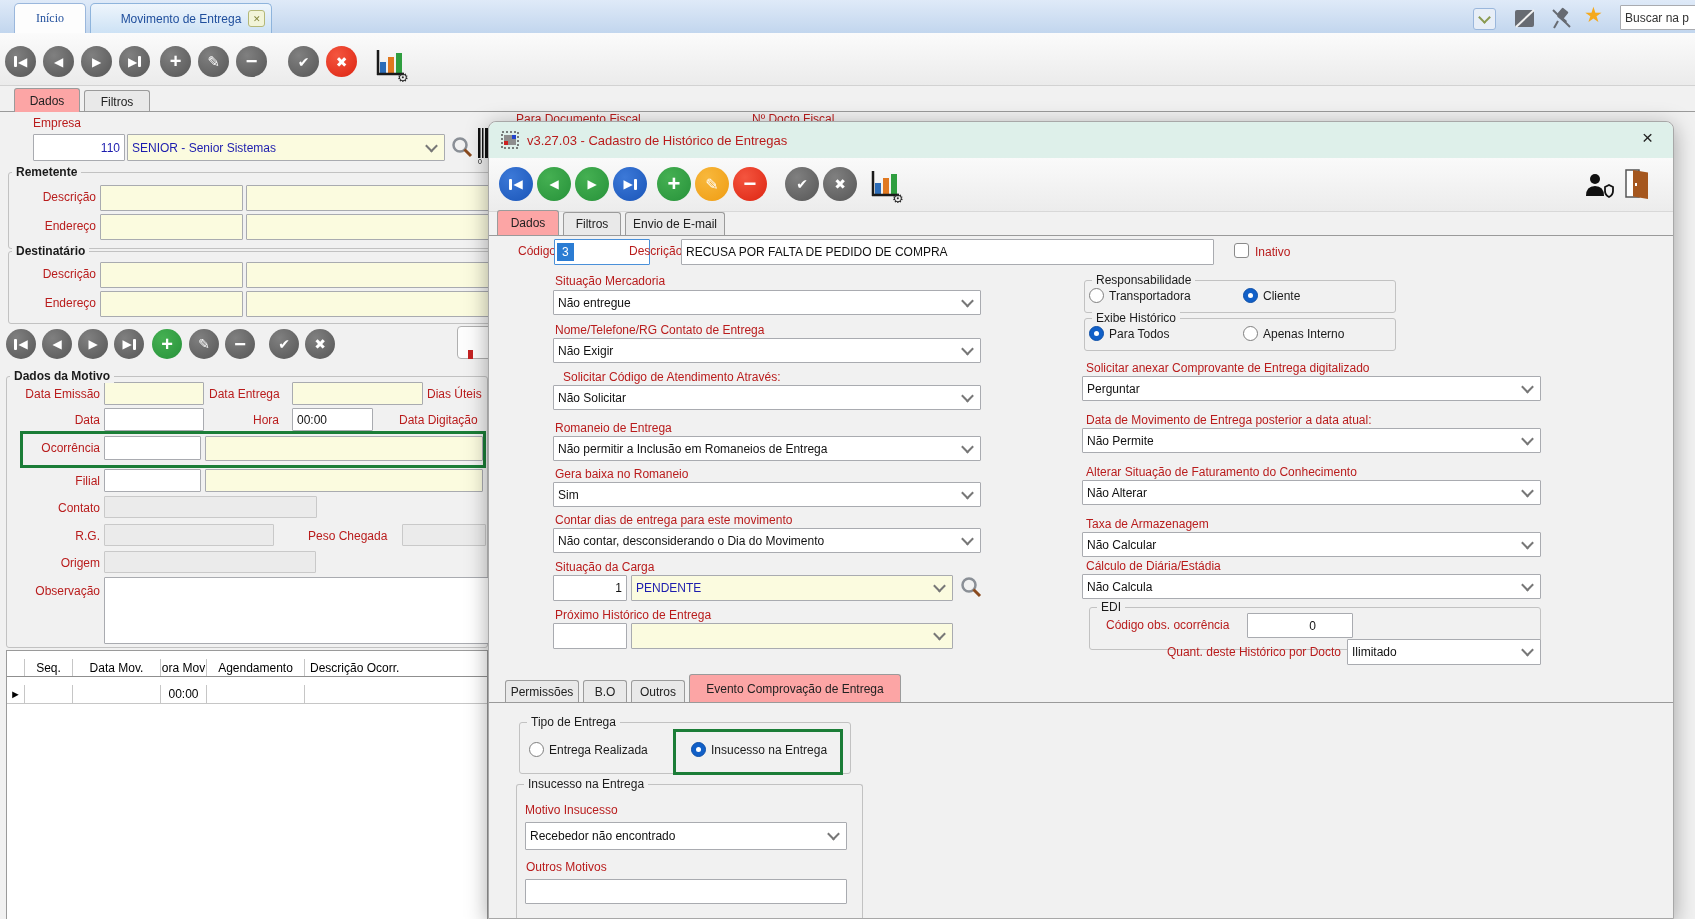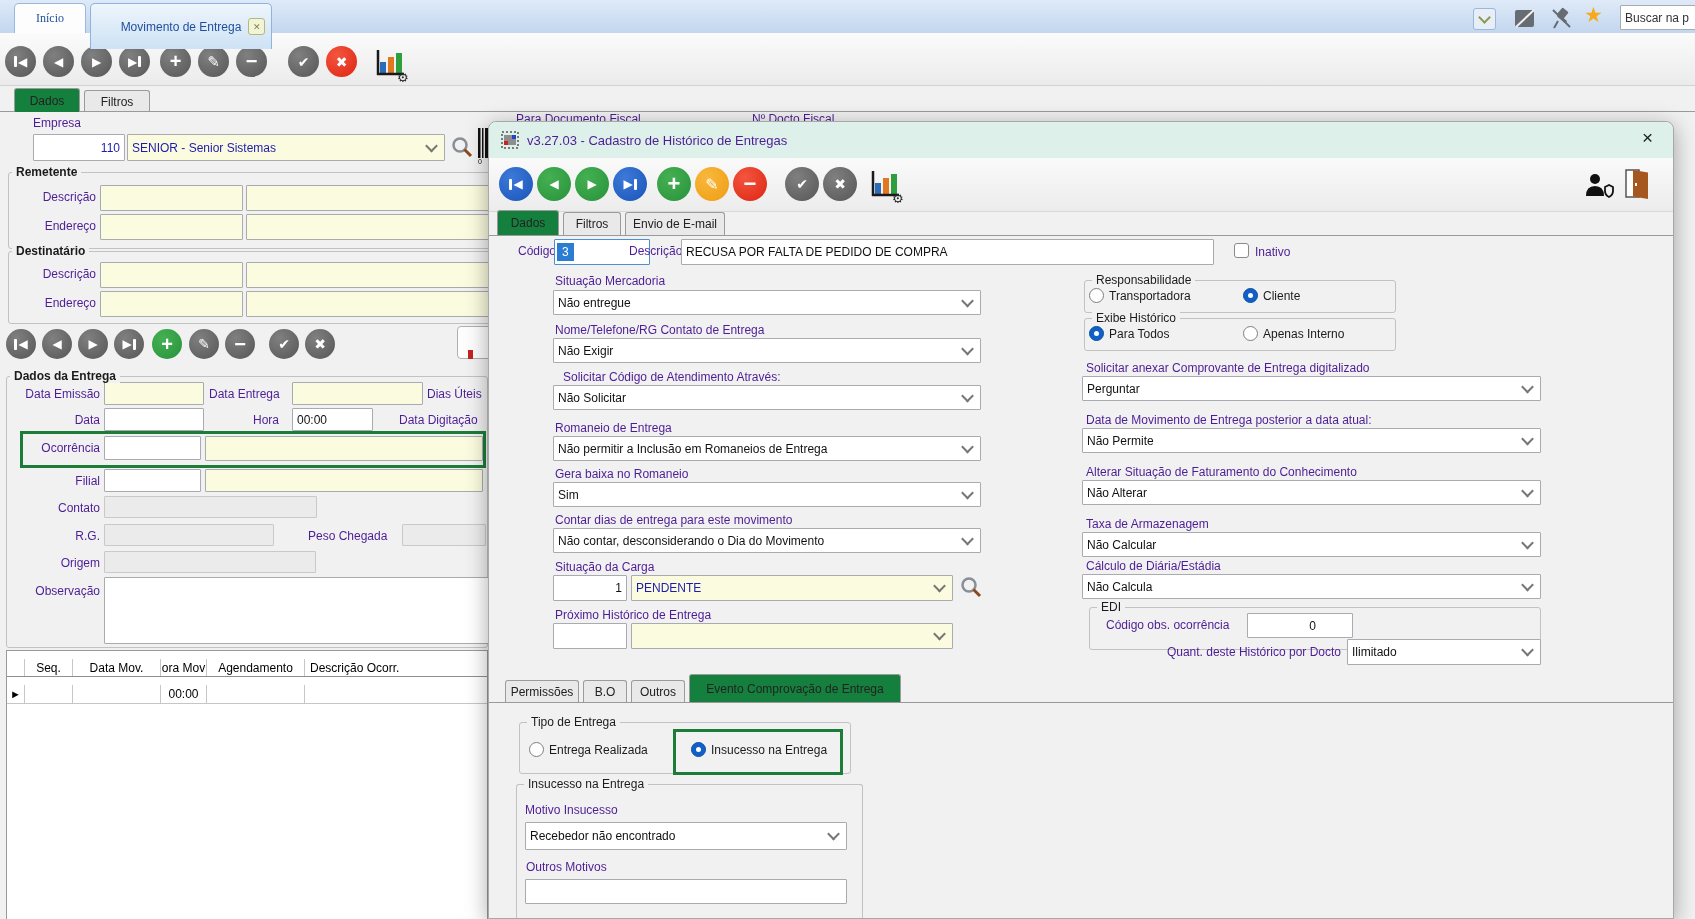--- a/index.html
+++ b/index.html
@@ -1,19 +1,19 @@
 <!DOCTYPE html>
 <html><head>
 <meta charset="utf-8">
 <style>
   html,body{margin:0;padding:0;}
   body{font-family:"Liberation Sans","DejaVu Sans",sans-serif;background:#f0f0f0;}
   #screen{position:relative;width:1695px;height:919px;overflow:hidden;background:#f1f1f1;}
   .abs{position:absolute;}
-  .lbl{position:absolute;font-size:12px;color:#4c1d95;white-space:nowrap;}
+  .lbl{position:absolute;font-size:12px;color:#b91c1c;white-space:nowrap;}
   .lbl.r{text-align:right;}
   .fld{position:absolute;background:#fff;border:1px solid #a9abb0;border-radius:1px;font-size:12px;color:#111;
        padding:0 4px;display:flex;align-items:center;box-sizing:border-box;white-space:nowrap;overflow:hidden;}
   .fld.y{background:#fbfbdf;}
   .fld.dis{background:#ebebeb;border-color:#c9c9c9;}
   .fld.navy{color:#1c1cae;}
   .fld.num{justify-content:flex-end;color:#1c1cae;}
   .chev{position:absolute;right:8px;top:50%;width:7px;height:7px;border-right:2px solid #777;border-bottom:2px solid #777;
         transform:translateY(-72%) rotate(45deg);}
   .group{position:absolute;border:1px solid #c2c2c2;border-radius:3px;box-sizing:border-box;}
@@ -30,42 +30,42 @@
   .cbtn .tri{font-size:12px;line-height:1;}
   .radio{position:absolute;width:15px;height:15px;border-radius:50%;background:#fff;border:1px solid #7f7f7f;box-sizing:border-box;}
   .radio.sel{background:#1160c8;border-color:#0d4fa8;}
   .radio.sel::after{content:"";position:absolute;left:4px;top:4px;width:5px;height:5px;border-radius:50%;background:#fff;}
   .rlabel{position:absolute;font-size:12px;color:#1b1b1b;white-space:nowrap;}
   .checkbox{position:absolute;width:15px;height:15px;background:#fff;border:1px solid #8a8a8a;border-radius:3px;box-sizing:border-box;}
   .toptab{position:absolute;font-size:12px;color:#1f4e9c;display:flex;align-items:center;justify-content:center;
           border-radius:5px 5px 0 0;box-sizing:border-box;gap:7px;}
   .ctab{position:absolute;font-size:12px;color:#222;display:flex;align-items:center;justify-content:center;box-sizing:border-box;
         border:1px solid #9b9b9b;border-bottom:none;border-radius:3px 3px 0 0;background:#e9e9e9;}
-  .ctab.active{background:#15803d;z-index:3;}
+  .ctab.active{background:#fca5a5;z-index:3;}
   .hline{position:absolute;height:1px;background:#9a9a9a;}
   .green-hl{position:absolute;border:3px solid #1b7d37;box-sizing:border-box;z-index:4;pointer-events:none;}
   #dialog{position:absolute;left:488px;top:121px;width:1186px;height:798px;background:#f1f1f1;
           border:1px solid #a8a8a8;border-radius:8px 8px 0 0;box-shadow:0 5px 22px rgba(0,0,0,.35);z-index:10;box-sizing:border-box;overflow:hidden;}
   #dlg-titlebar{position:absolute;left:0;top:0;right:0;height:36px;background:#def0ea;border-radius:7px 7px 0 0;}
   #dlg-toolbar{position:absolute;left:0;top:36px;right:0;height:53px;background:linear-gradient(#fafafa,#ececec);border-bottom:1px solid #d8d8d8;}
   .mini-icon{position:absolute;}
   .cell{box-sizing:border-box;border-right:1px solid #c6c6c6;font-size:12px;display:flex;align-items:center;justify-content:center;overflow:hidden;white-space:nowrap;margin-top:8px;}
 </style>
 </head>
 <body>
 
 <div id="screen">
 
   <div class="abs" style="left:0;top:0;width:1695px;height:33px;background:linear-gradient(#dfeaf8,#c2d6ee);border-bottom:1px solid #aac3e0;"></div>
 
   <div class="toptab" style="left:14px;top:3px;width:72px;height:30px;background:#fdfdfd;border:1px solid #9ab7dc;border-bottom:none;z-index:2;font-family:Liberation Serif, serif;">
     <span>Início</span>
   </div>
 
-  <div class="toptab" style="left:90px;top:3px;width:182px;height:46px;background:linear-gradient(#eef5fc,#cde2f5);border:1px solid #8eb4dc;border-bottom:none;z-index:2;padding-left:24px;">
+  <div class="toptab" style="left:90px;top:3px;width:182px;height:30px;background:linear-gradient(#eef5fc,#cde2f5);border:1px solid #8eb4dc;border-bottom:none;z-index:2;padding-left:24px;">
     <span>Movimento de Entrega</span>
     <span style="width:15px;height:15px;background:#f2f4d8;border:1px solid #b4b878;border-radius:3px;color:#82853c;font-size:9px;display:flex;align-items:center;justify-content:center;">✕</span>
   </div>
 
   <div class="abs" style="left:1473px;top:8px;width:21px;height:20px;background:#e7eef7;border:1px solid #9ab7dc;border-radius:3px;display:flex;align-items:center;justify-content:center;">
     <span style="width:7px;height:7px;border-right:2px solid #8a9a50;border-bottom:2px solid #8a9a50;transform:rotate(45deg);margin-top:-3px;"></span>
   </div>
   <svg class="abs" style="left:1513px;top:7px;" width="24" height="24" viewBox="0 0 24 24">
     <rect x="2" y="3" width="19" height="17" rx="2" fill="#676b72"></rect>
     <line x1="3" y1="20" x2="21" y2="3" stroke="#f1f1f1" stroke-width="2"></line>
@@ -177,21 +177,21 @@
     </div>
   <div class="cbtn green" style="left:152px;top:329px;width:30px;height:30px;font-size:20px;">+</div>
   <div class="cbtn gray" style="left:189px;top:329px;width:30px;height:30px;font-size:14px;">✎</div>
   <div class="cbtn gray" style="left:225px;top:329px;width:30px;height:30px;font-size:20px;">−</div>
   <div class="cbtn gray" style="left:269px;top:329px;width:30px;height:30px;">✔</div>
   <div class="cbtn gray" style="left:305px;top:329px;width:30px;height:30px;">✖</div>
   <div class="abs" style="left:457px;top:326px;width:60px;height:31px;background:#fdfdfd;border:1px solid #b0b0b0;border-radius:4px;"></div>
   <div class="abs" style="left:468px;top:350px;width:5px;height:9px;background:#c42222;"></div>
 
   <div class="group" style="left:6px;top:376px;width:482px;height:272px;"></div>
-  <div class="gtitle b" style="left:10px;top:369px;">Dados da Entrega</div>
+  <div class="gtitle b" style="left:10px;top:369px;">Dados da Motivo</div>
 
   <div class="lbl r" style="left:6px;top:387px;width:94px;">Data Emissão</div>
   <div class="fld y" style="left:104px;top:382px;width:100px;height:23px;"></div>
   <div class="lbl" style="left:209px;top:387px;">Data Entrega</div>
   <div class="fld y" style="left:292px;top:382px;width:131px;height:23px;"></div>
   <div class="lbl" style="left:427px;top:387px;">Dias Úteis</div>
 
   <div class="lbl r" style="left:6px;top:413px;width:94px;">Data</div>
   <div class="fld" style="left:104px;top:408px;width:100px;height:23px;"></div>
   <div class="lbl" style="left:253px;top:413px;">Hora</div>

